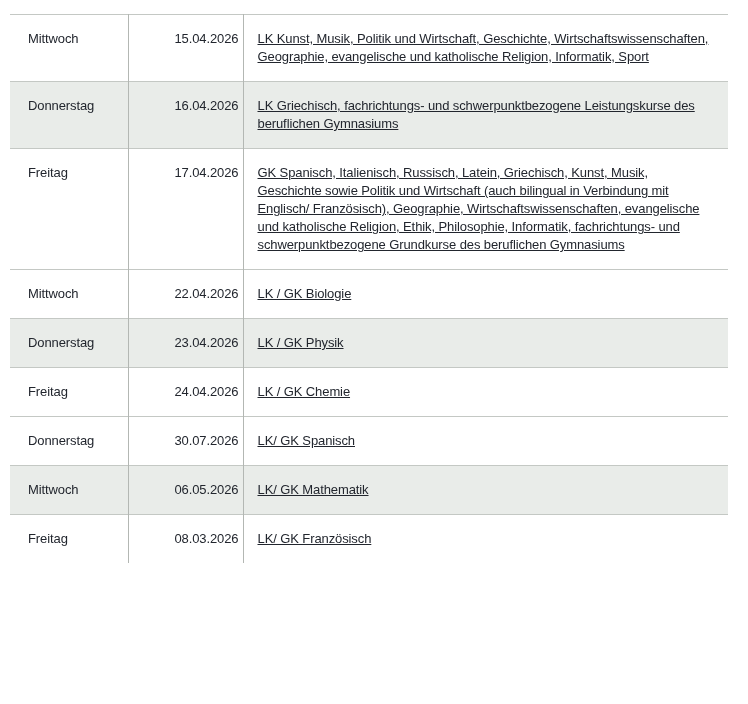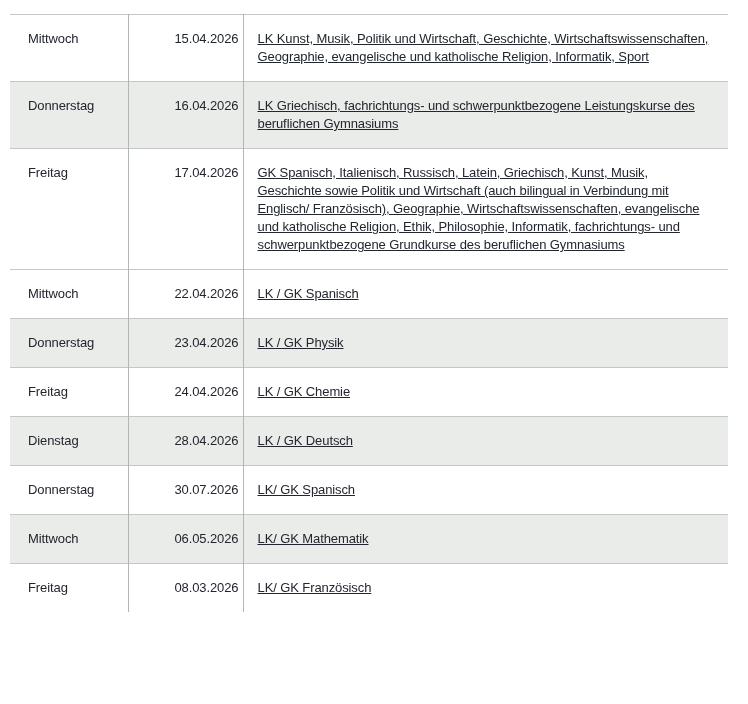--- a/index.html
+++ b/index.html
@@ -83,40 +83,35 @@
   <tr class="exam-row">
     <td class="col-day">Freitag</td>
     <td class="col-date">17.04.2026</td>
     <td class="col-subjects">GK Spanisch, Italienisch, Russisch, Latein, Griechisch, Kunst, Musik, Geschichte sowie Politik und Wirtschaft (auch bilingual in Verbindung mit Englisch/ Französisch), Geographie, Wirtschaftswissenschaften, evangelische und katholische Religion, Ethik, Philosophie, Informatik, fachrichtungs- und schwerpunktbezogene Grundkurse des beruflichen Gymnasiums</td>
   </tr>
 
 
   <tr class="exam-row">
     <td class="col-day">Mittwoch</td>
     <td class="col-date">22.04.2026</td>
-    <td class="col-subjects">LK / GK Spanisch</td>
+    <td class="col-subjects">LK / GK Biologie</td>
   </tr>
 
   <tr class="exam-row shaded">
     <td class="col-day">Donnerstag</td>
     <td class="col-date">23.04.2026</td>
     <td class="col-subjects">LK / GK Physik</td>
   </tr>
 
   <tr class="exam-row">
     <td class="col-day">Freitag</td>
     <td class="col-date">24.04.2026</td>
     <td class="col-subjects">LK / GK Chemie</td>
   </tr>
 
-  <tr class="exam-row shaded">
-    <td class="col-day">Dienstag</td>
-    <td class="col-date">28.04.2026</td>
-    <td class="col-subjects">LK / GK Deutsch</td>
-  </tr>
 
   <tr class="exam-row">
     <td class="col-day">Donnerstag</td>
     <td class="col-date">30.07.2026</td>
     <td class="col-subjects">LK/ GK Spanisch</td>
   </tr>
 
   <tr class="exam-row shaded">
     <td class="col-day">Mittwoch</td>
     <td class="col-date">06.05.2026</td>

